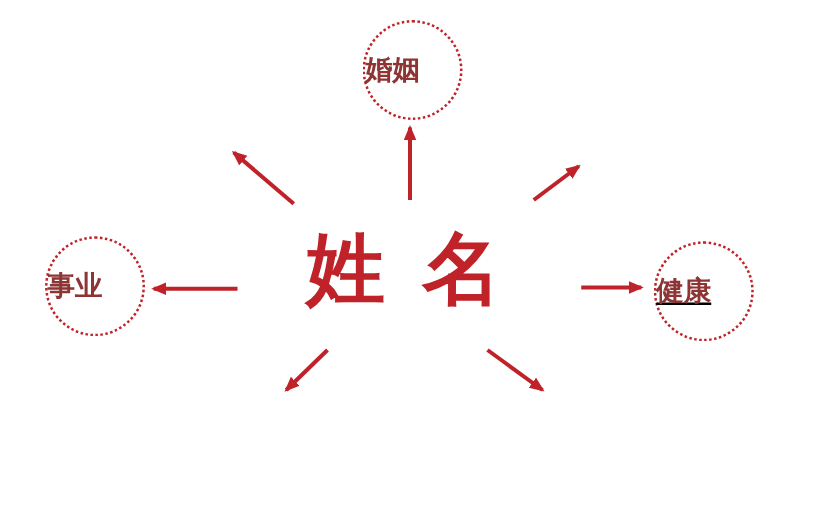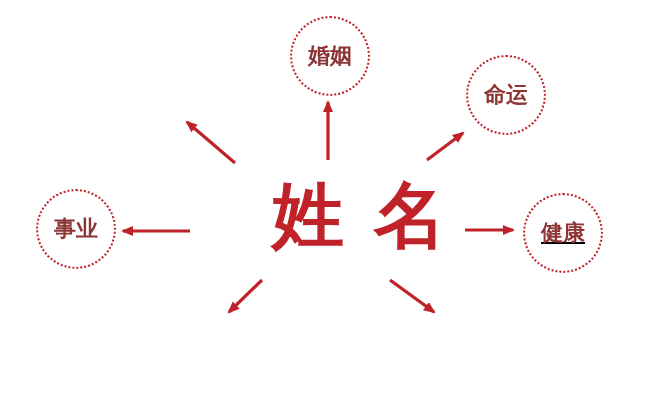--- a/index.html
+++ b/index.html
@@ -25,37 +25,35 @@
   }
   .arrowhead{
     fill:var(--accent);
   }
   .center-label{
     position:absolute;
     left:338px;top:216px;
     transform:translate(-50%,-50%);
     font-family:"Liberation Serif","DejaVu Serif",serif;
     font-weight:bold;
-    font-size:72px;
+    font-size:63px;
     line-height:1;
     letter-spacing:30px;
     color:var(--accent);
     white-space:nowrap;
-    margin-left:36px;
   }
   .node{
     position:absolute;
     width:76px;height:76px;
     transform:translate(-50%,-50%);
     border:2px dotted var(--accent);
     border-radius:50%;
     background:var(--bg);
     display:flex;
     align-items:center;
-    justify-content:center;
   }
   .node-label{
     font-size:22px;
     font-weight:600;
     color:var(--node-text);
     white-space:nowrap;
   }
   .pos-marriage   {left:330px;top:56px;}
   .pos-personality{left:152px;top:92px;}
   .pos-destiny    {left:506px;top:95px;}
@@ -82,23 +80,20 @@
     <line class="arrow" x1="465" y1="230" x2="513" y2="230" marker-end="url(#ah)"></line>
     <line class="arrow" x1="262" y1="280" x2="229" y2="312" marker-end="url(#ah)"></line>
     <line class="arrow" x1="390" y1="280" x2="434" y2="312" marker-end="url(#ah)"></line>
   </svg>
 
   <div class="center-label">姓名</div>
 
   <div class="node pos-marriage">
     <span class="node-label">婚姻</span>
   </div>
-  <div class="node pos-destiny">
-    <span class="node-label">命运</span>
-  </div>
   <div class="node pos-career">
     <span class="node-label">事业</span>
   </div>
   <div class="node pos-health">
     <span class="node-label">健康</span>
   </div>
 
 </div>
 
 </body></html>

